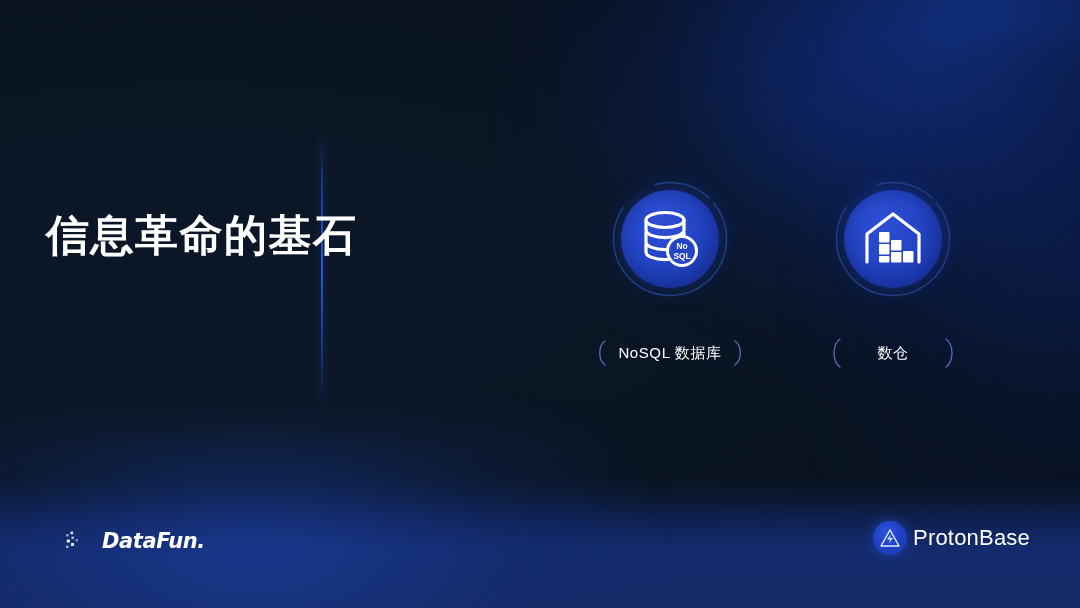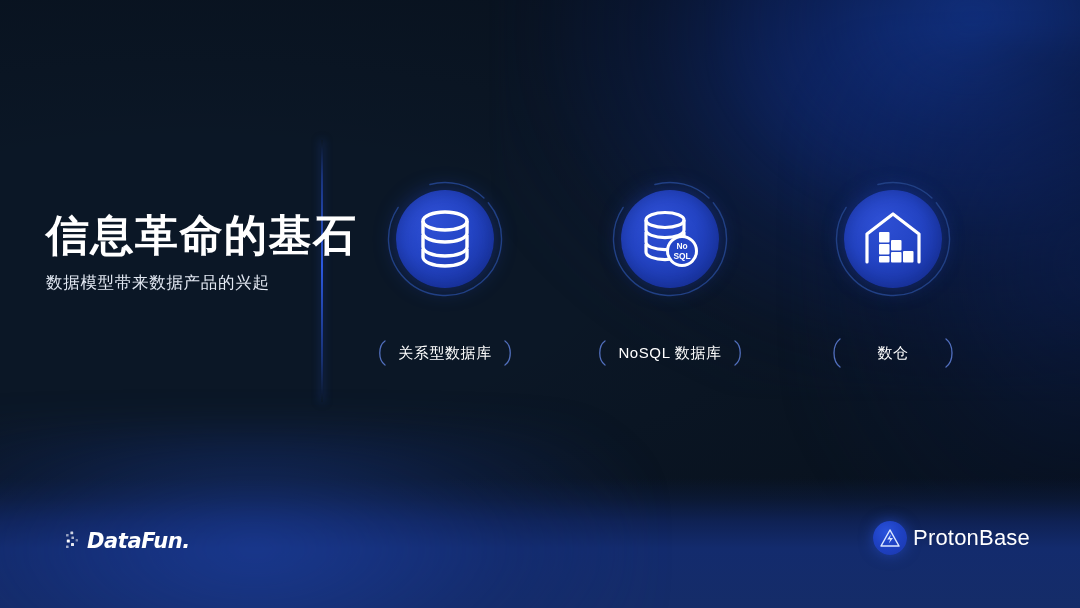--- a/index.html
+++ b/index.html
@@ -113,21 +113,21 @@
   .brk{flex:0 0 auto;opacity:.85;}
   .label-text{
     color:#ffffff;font-size:15px;letter-spacing:.6px;white-space:nowrap;
     padding:0 11px;
   }
   .card-3 .label-text{padding:0 34px;}
 
   
   .footer{position:absolute;left:0;right:0;bottom:0;height:116px;}
   .datafun{
-    position:absolute;left:66px;bottom:55px;display:flex;align-items:center;gap:4px;
+    position:absolute;left:66px;bottom:55px;display:flex;align-items:center;gap:19px;
   }
   .datafun .dots{display:block;}
   .datafun .wordmark{
     color:#ffffff;font-size:21px;font-weight:700;font-style:italic;letter-spacing:-.4px;
     font-family:"DejaVu Sans","Liberation Sans",sans-serif;
   }
   .protonbase{
     position:absolute;right:50px;bottom:53px;display:flex;align-items:center;gap:6px;
   }
   .pb-mark{
@@ -146,51 +146,24 @@
   <div class="bg-base"></div>
   <div class="bg-glow-tr"></div>
   <div class="bg-glow-tr2"></div>
   <div class="bg-glow-right"></div>
   <div class="bg-vignette"></div>
 
   <div class="divider"></div>
 
   <div class="title-block">
     <h1 class="title">信息革命的基石</h1>
-    <p class="subtitle">数据模型带来数据产品的兴起</p>
   </div>
 
   <div class="cards">
 
-    <div class="card card-1">
-      <div class="badge-wrap">
-        <div class="ring">
-          <svg width="118" height="118" viewBox="0 0 118 118">
-            <circle cx="59" cy="59" r="56.5" fill="none" stroke="#22407e" stroke-width="1.4" stroke-dasharray="250 40 58 7" stroke-linecap="round" transform="rotate(-40 59 59)"></circle>
-          </svg>
-        </div>
-        <div class="disc">
-          <svg width="56" height="60" viewBox="0 0 56 60" fill="none" stroke="#ffffff" stroke-width="3.4">
-            <ellipse cx="28" cy="12" rx="22" ry="9"></ellipse>
-            <path d="M6 12 v12 c0 4.97 9.85 9 22 9 s22 -4.03 22 -9 V12"></path>
-            <path d="M6 26 v12 c0 4.97 9.85 9 22 9 s22 -4.03 22 -9 V26"></path>
-            <path d="M6 40 v8 c0 4.97 9.85 9 22 9 s22 -4.03 22 -9 V40"></path>
-          </svg>
-        </div>
-      </div>
-      <div class="label-row">
-        <svg class="brk" width="12" height="26" viewBox="0 0 12 26">
-          <path d="M10 1 C3 6 3 20 10 25" fill="none" stroke="#5e7fd8" stroke-width="1.3" stroke-linecap="round"></path>
-        </svg>
-        <span class="label-text">关系型数据库</span>
-        <svg class="brk" width="12" height="26" viewBox="0 0 12 26">
-          <path d="M2 1 C9 6 9 20 2 25" fill="none" stroke="#5e7fd8" stroke-width="1.3" stroke-linecap="round"></path>
-        </svg>
-      </div>
-    </div>
 
     <div class="card card-2">
       <div class="badge-wrap">
         <div class="ring">
           <svg width="118" height="118" viewBox="0 0 118 118">
             <circle cx="59" cy="59" r="56.5" fill="none" stroke="#22407e" stroke-width="1.4" stroke-dasharray="250 40 58 7" stroke-linecap="round" transform="rotate(-40 59 59)"></circle>
           </svg>
         </div>
         <div class="disc">
           <svg width="60" height="60" viewBox="0 0 60 60" fill="none">

